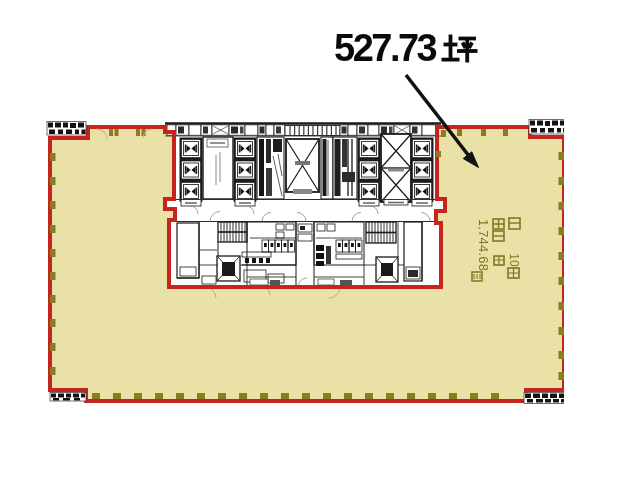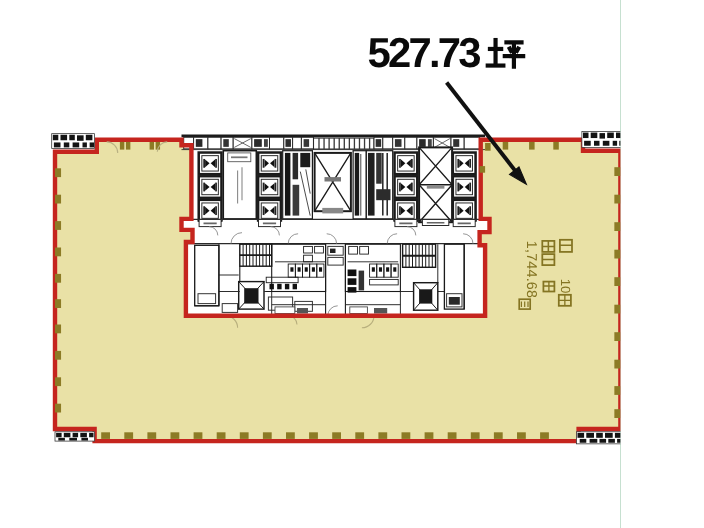--- a/index.html
+++ b/index.html
@@ -1,16 +1,16 @@
 <!DOCTYPE html>
 <html><head>
 <meta charset="utf-8">
 <style>
   html,body{margin:0;padding:0;background:#ffffff;}
-  #page{position:relative;width:564px;height:480px;background:#15803d;overflow:hidden;
+  #page{position:relative;width:564px;height:480px;background:#bef264;overflow:hidden;
         font-family:"Liberation Sans",sans-serif;}
 </style>
 </head>
 <body>
 <div id="page">
 <svg width="640" height="480" viewBox="0 0 640 480" xmlns="http://www.w3.org/2000/svg">
 
 <rect x="0" y="0" width="640" height="480" fill="#ffffff"></rect>
 
 <path id="plate" d="M50,138 L88,138 L88,127 L165,127 L165,132 L174,132 L174,199 L165,199 L165,209 L175,209 L175,220 L169,220 L169,287 L441,287 L441,223 L436,223 L436,211 L445,211 L445,199 L437,199 L437,127 L530,127 L530,137 L564,137 L564,390 L526,390 L526,401 L86,401 L86,390 L50,390 Z" fill="#e9e1a6" stroke="none"></path>

